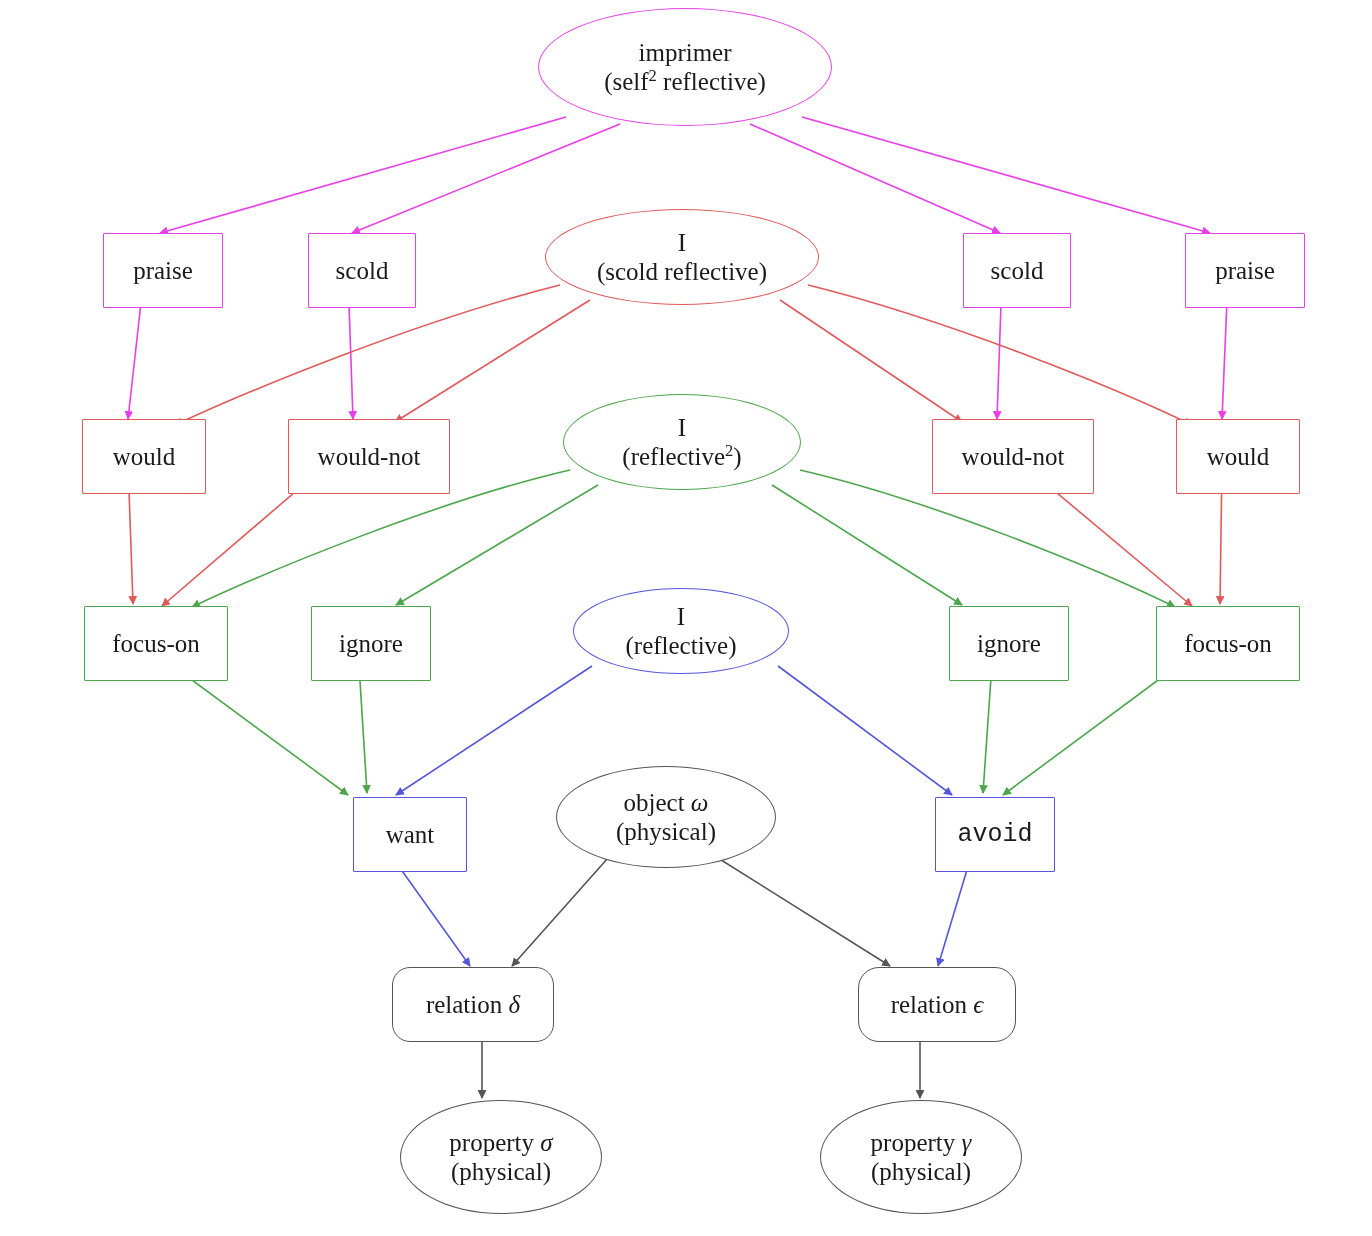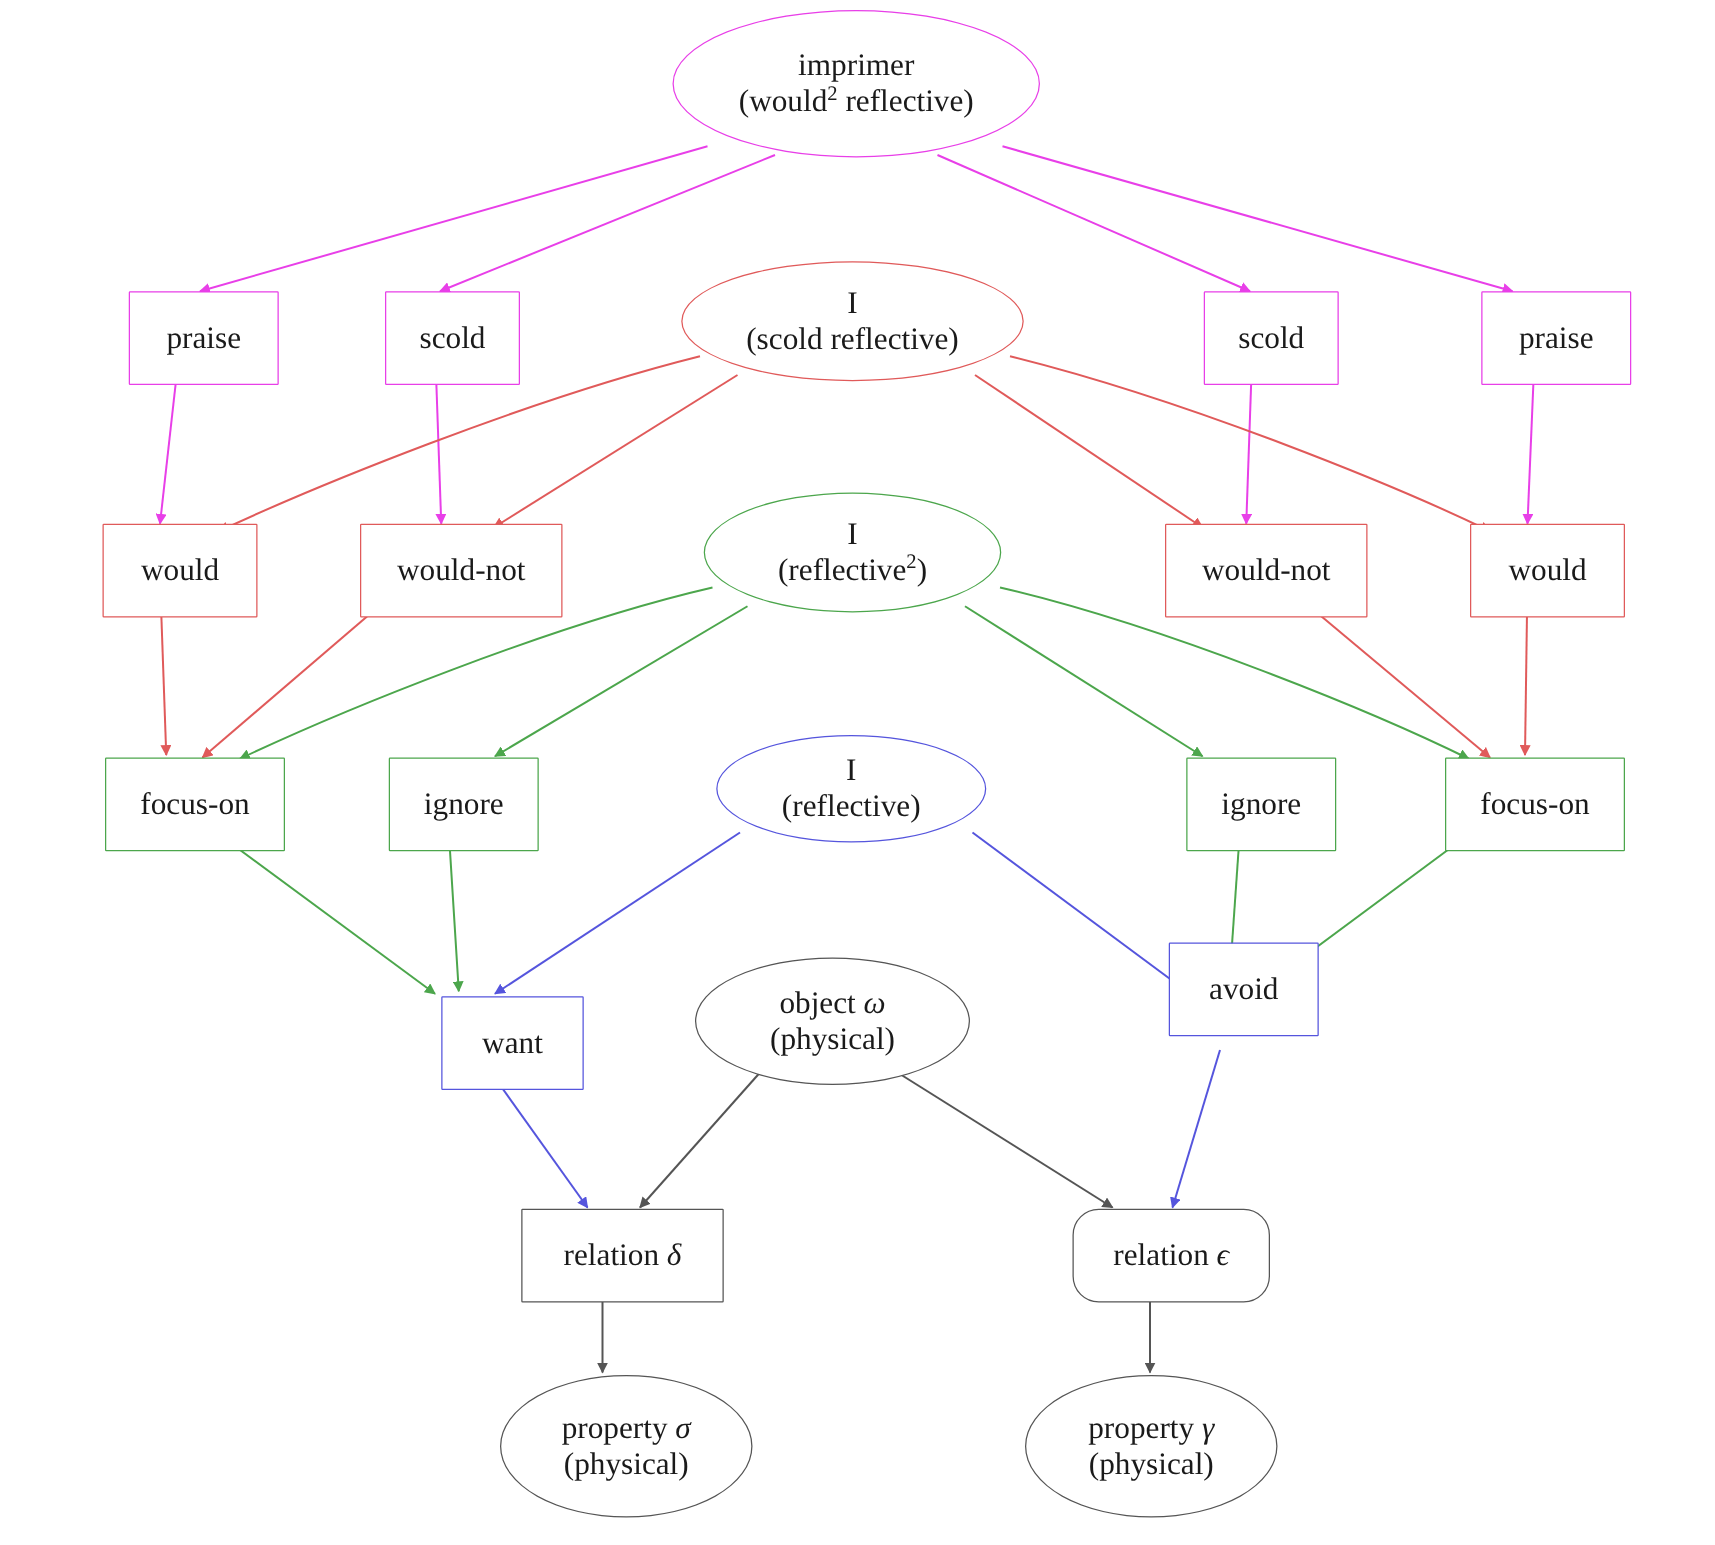--- a/index.html
+++ b/index.html
@@ -136,21 +136,21 @@
       <path d="M 482 1010 L 482 1098"></path>
       <path d="M 920 1010 L 920 1098"></path>
     </g>
   </svg>
 
   <div id="node-layer">
 
     <div class="node ellipse" style="left:538px; top:8px; width:292px; height:116px; border-color:#e83fe8;">
       <div>
         <span class="lbl">imprimer</span>
-        <span class="lbl"><span>(would</span><sup>2</sup><span> reflective)</span></span>
+        <span class="lbl"><span>(self</span><sup>2</sup><span> reflective)</span></span>
       </div>
     </div>
 
     <div class="node box" style="left:103px; top:233px; width:88px; height:43px; border-color:#e83fe8;">
       <span>praise</span>
     </div>
     <div class="node box" style="left:308px; top:233px; width:76px; height:43px; border-color:#e83fe8;">
       <span>scold</span>
     </div>
     <div class="node ellipse" style="left:545px; top:209px; width:272px; height:94px; border-color:#e05a5a;">
@@ -206,25 +206,25 @@
 
     <div class="node box" style="left:333px; top:797px; width:82px; height:43px; border-color:#5555dd;margin-left:20px;">
       <span>want</span>
     </div>
     <div class="node ellipse" style="left:556px; top:766px; width:218px; height:100px; border-color:#555555;justify-content:center;">
       <div>
         <span class="lbl"><span>object </span><span class="greek">ω</span></span>
         <span class="lbl">(physical)</span>
       </div>
     </div>
-    <div class="node box" style="left:935px; top:754px; width:88px; height:43px; border-color:#5555dd;">
+    <div class="node box" style="left:935px; top:797px; width:88px; height:43px; border-color:#5555dd;font-family:Liberation Mono, monospace;">
       <span>avoid</span>
     </div>
 
-    <div class="node box" style="left:417px; top:967px; width:130px; height:43px; border-color:#555555;">
+    <div class="node box" style="left:392px; top:967px; width:130px; height:43px; border-color:#555555;border-radius:18px;">
       <span><span>relation </span><span class="greek">δ</span></span>
     </div>
     <div class="node box" style="left:858px; top:967px; width:126px; height:43px; border-color:#555555;border-radius:21px;">
       <span><span>relation </span><span class="greek">ϵ</span></span>
     </div>
 
     <div class="node ellipse" style="left:400px; top:1100px; width:200px; height:112px; border-color:#555555;">
       <div>
         <span class="lbl"><span>property </span><span class="greek">σ</span></span>
         <span class="lbl">(physical)</span>

